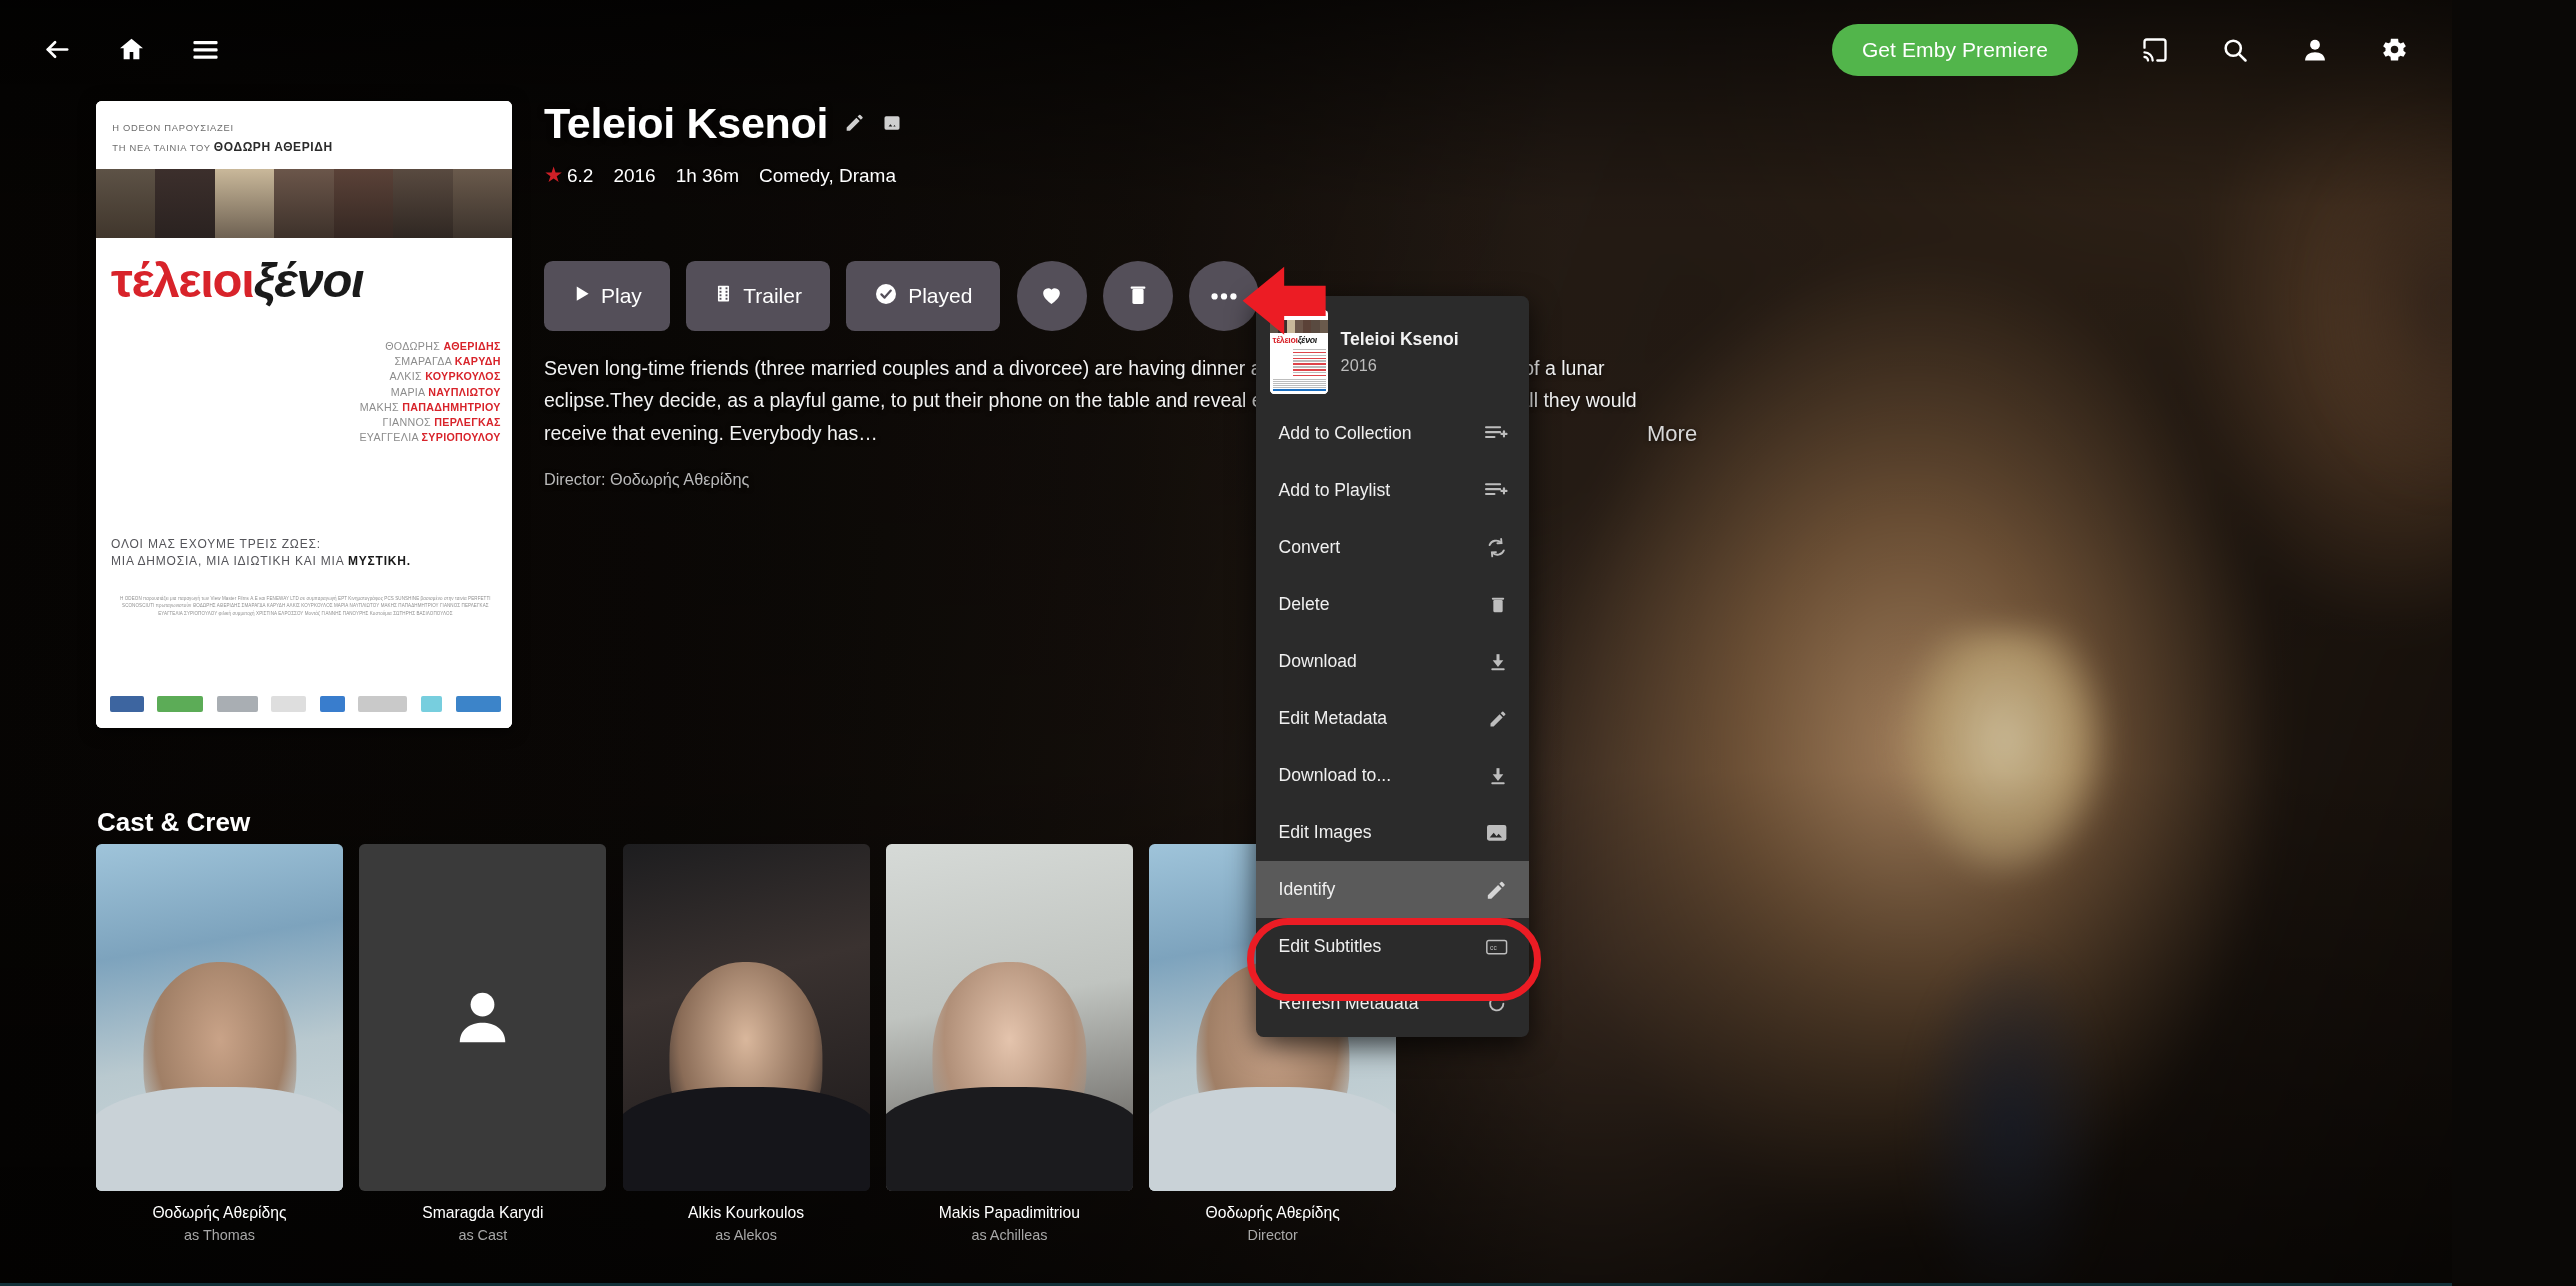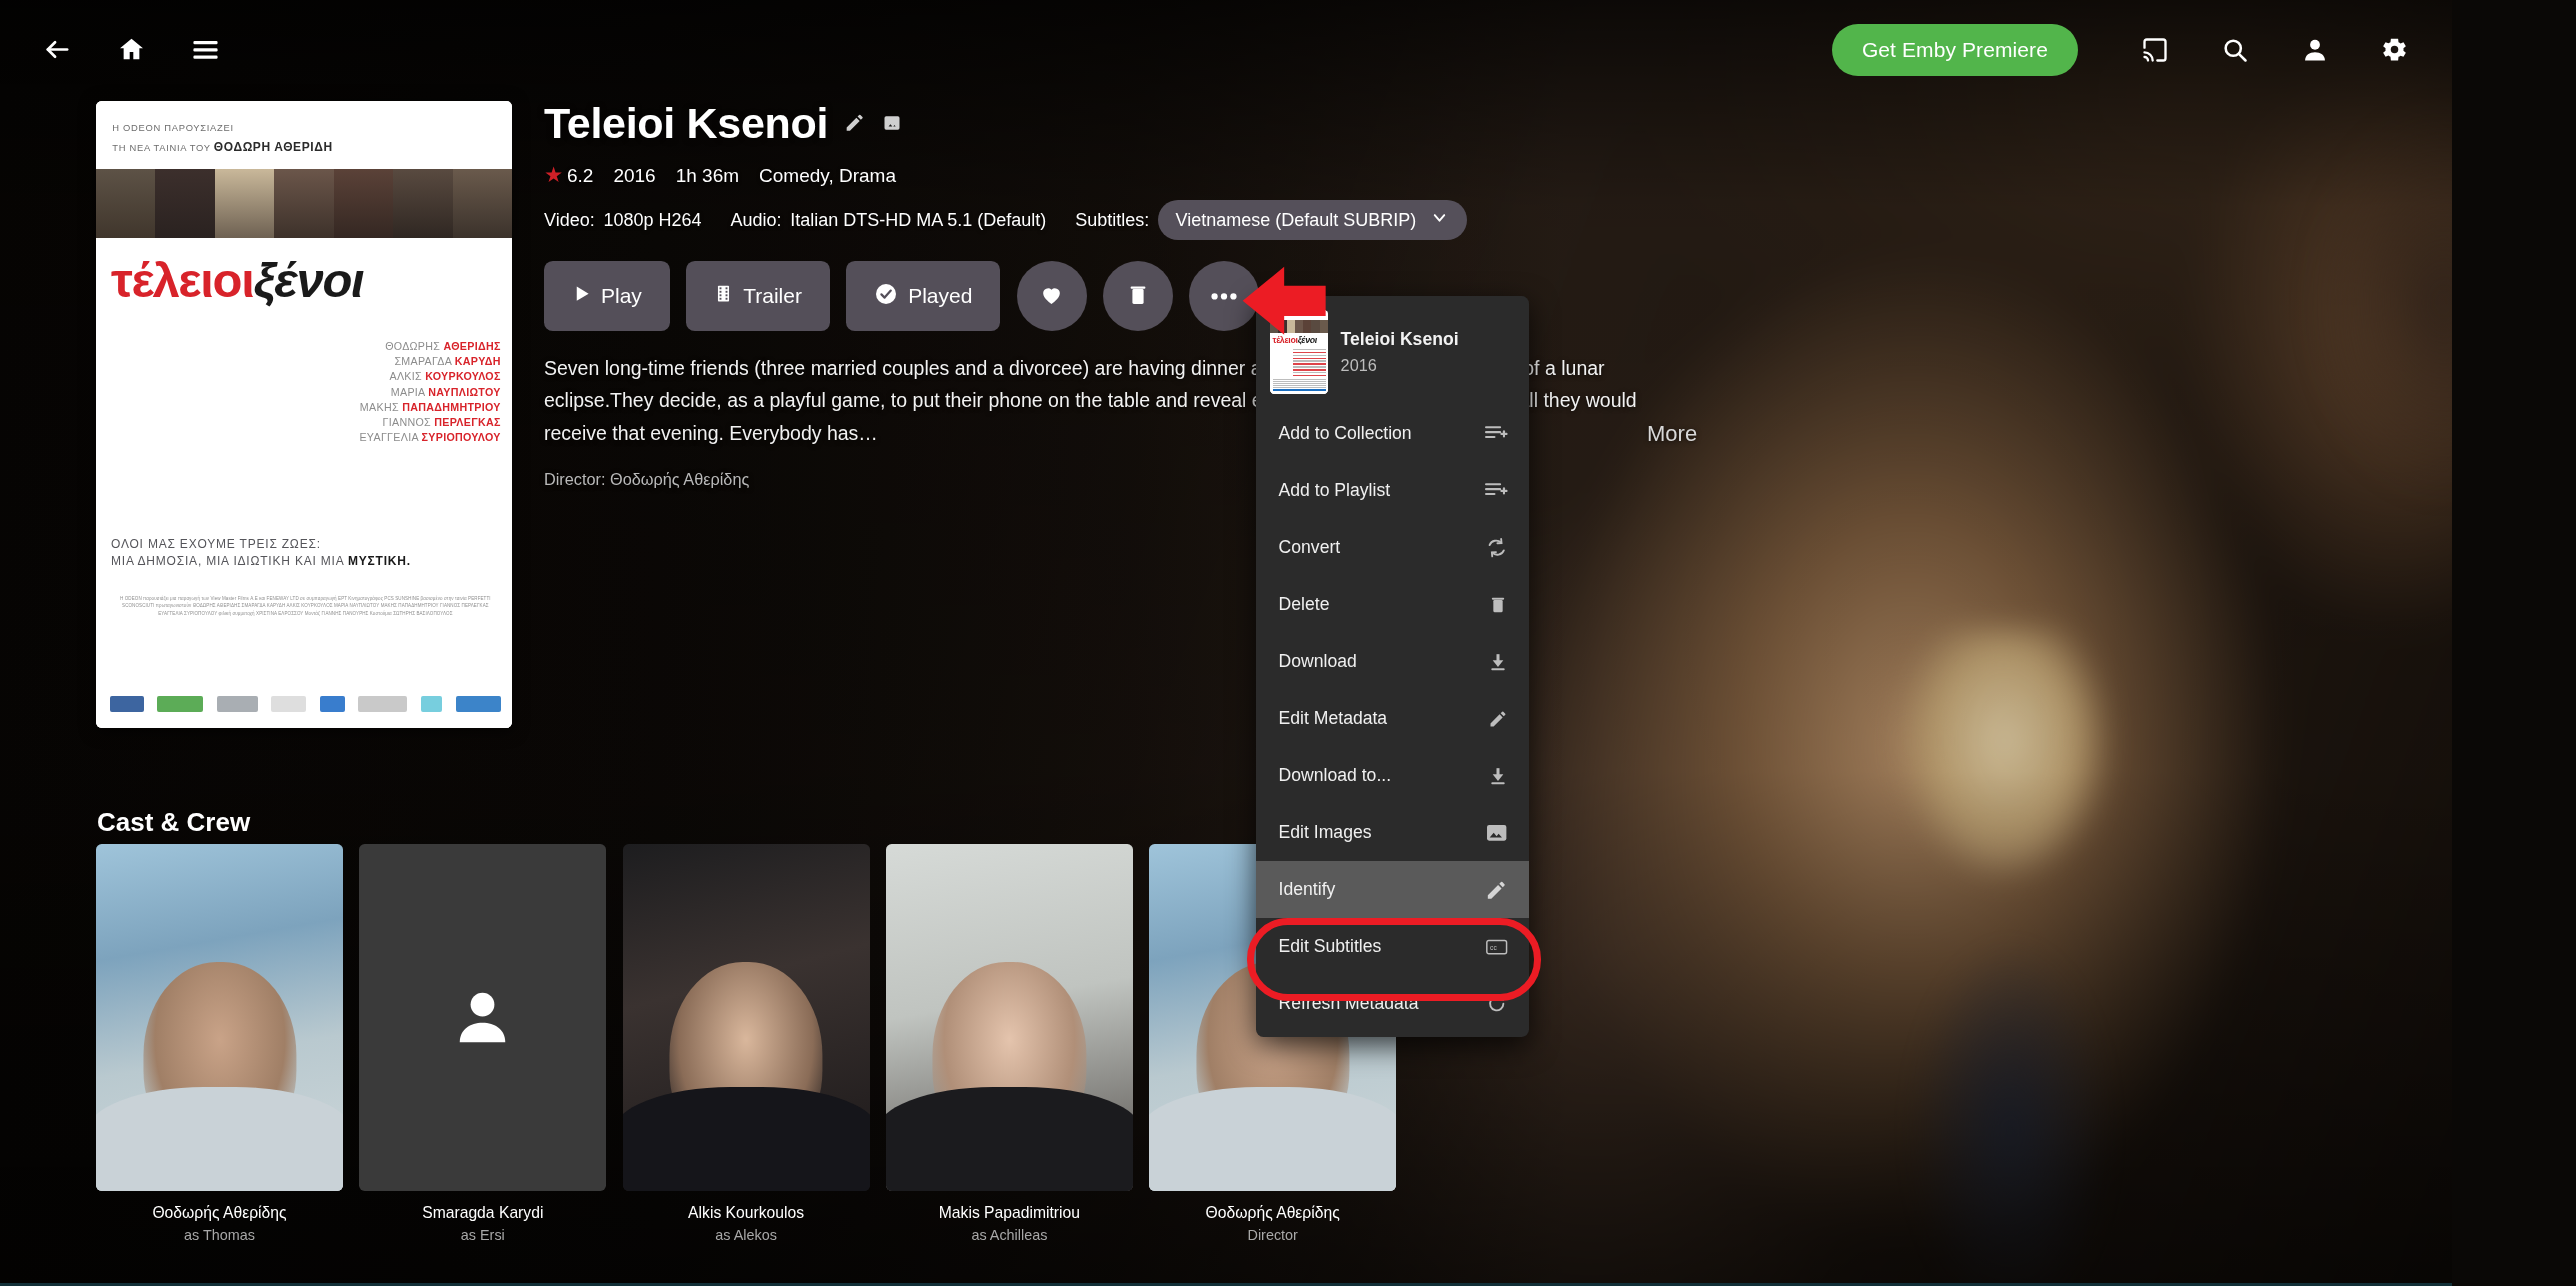--- a/index.html
+++ b/index.html
@@ -350,35 +350,20 @@
     <div class="meta-row">
       <div class="rating-wrap">
         <span class="star">★</span>
         <span class="m">6.2</span>
       </div>
       <span class="m">2016</span>
       <span class="m">1h 36m</span>
       <span class="m">Comedy, Drama</span>
     </div>
 
-    <div class="stream-row">
-      <span class="stream-lbl">Video:</span>
-      <span class="stream-val">1080p H264</span>
-      <span class="stream-lbl">Audio:</span>
-      <span class="stream-val">Italian DTS-HD MA 5.1 (Default)</span>
-      <span class="stream-lbl">Subtitles:</span>
-      <div class="sub-select">
-        <span>Vietnamese (Default SUBRIP)</span>
-        <span>
-          <svg width="19" height="19" viewBox="0 0 24 24" fill="none" stroke="#fff" stroke-width="2.4" stroke-linecap="round" stroke-linejoin="round">
-              <polyline points="6,9 12,16 18,9"></polyline>
-            </svg>
-        </span>
-      </div>
-    </div>
 
     <div class="btn-row">
       <button class="pill">
         <span><svg width="19" height="21.4" viewBox="0 0 24 24" fill="#fff">
               <polygon points="6,3 21,12 6,21"></polygon>
             </svg></span>
         <span>Play</span>
       </button>
       <button class="pill">
         <span>
@@ -444,21 +429,21 @@
       <div class="cast-card">
         <div class="cast-img ci2">
           <span>
             <svg width="65" height="65" viewBox="0 0 24 24" fill="#fff">
                 <circle cx="12" cy="7.6" r="4.4"></circle>
                 <path d="M3.6 21.5c0-4.7 3.9-7.2 8.4-7.2s8.4 2.5 8.4 7.2z"></path>
               </svg>
           </span>
         </div>
         <div class="cast-name">Smaragda Karydi</div>
-        <div class="cast-role">as Ersi</div>
+        <div class="cast-role">as Cast</div>
       </div>
 
       <div class="cast-card">
         <div class="cast-img ci3">
           <div class="face-ov fo-b"></div>
             <div class="torso t-dark"></div>
         </div>
         <div class="cast-name">Alkis Kourkoulos</div>
         <div class="cast-role">as Alekos</div>
       </div>

